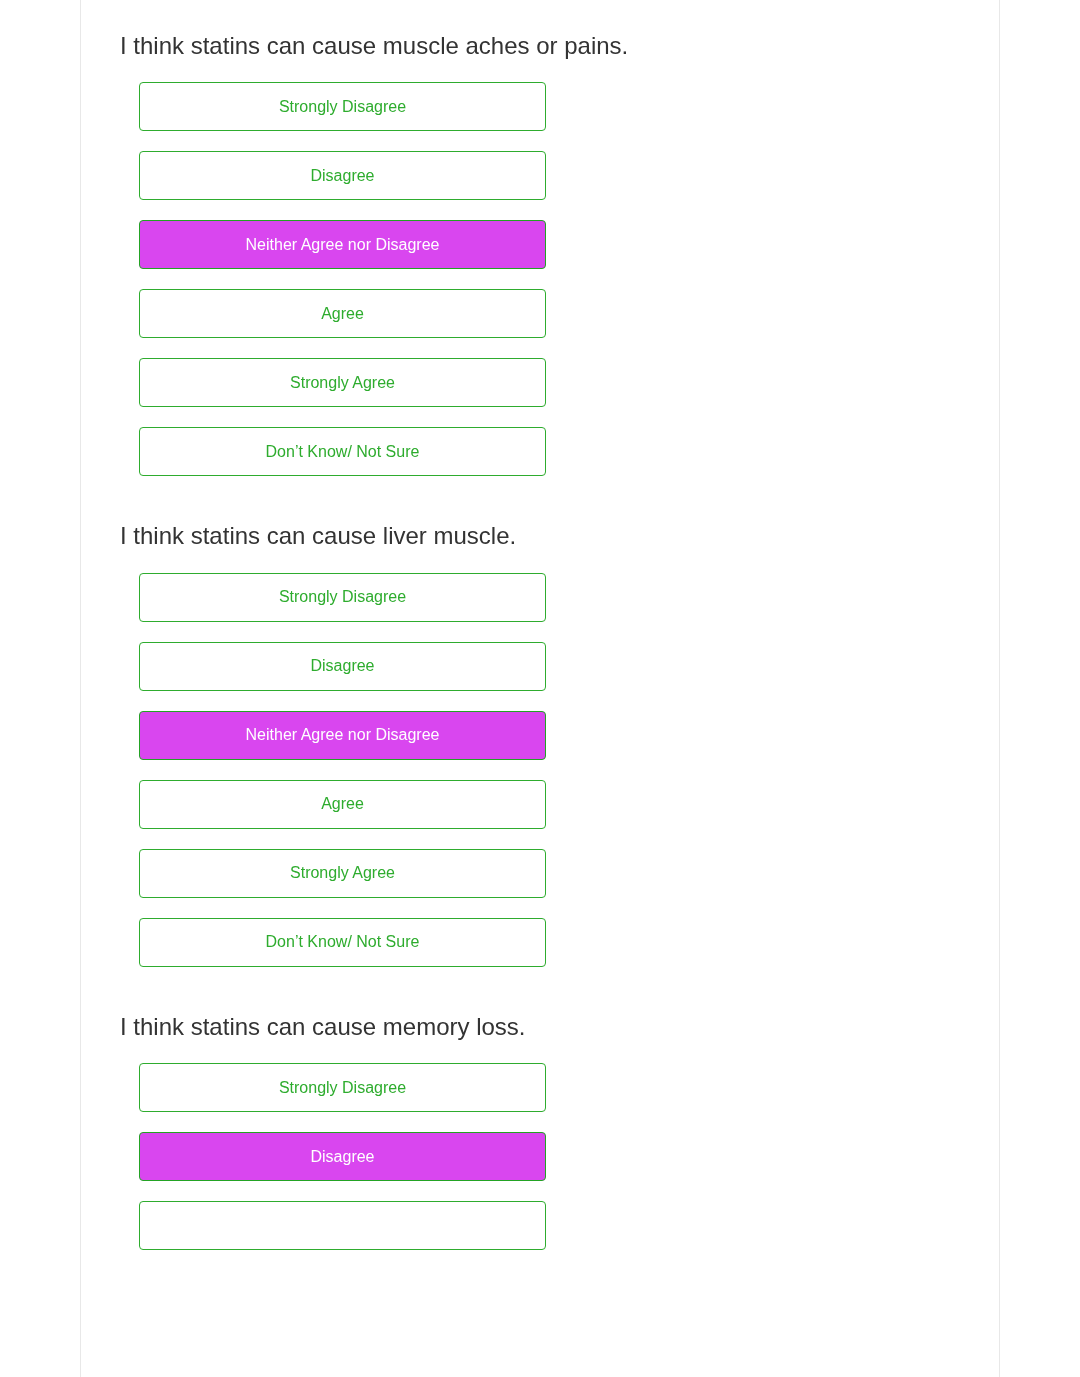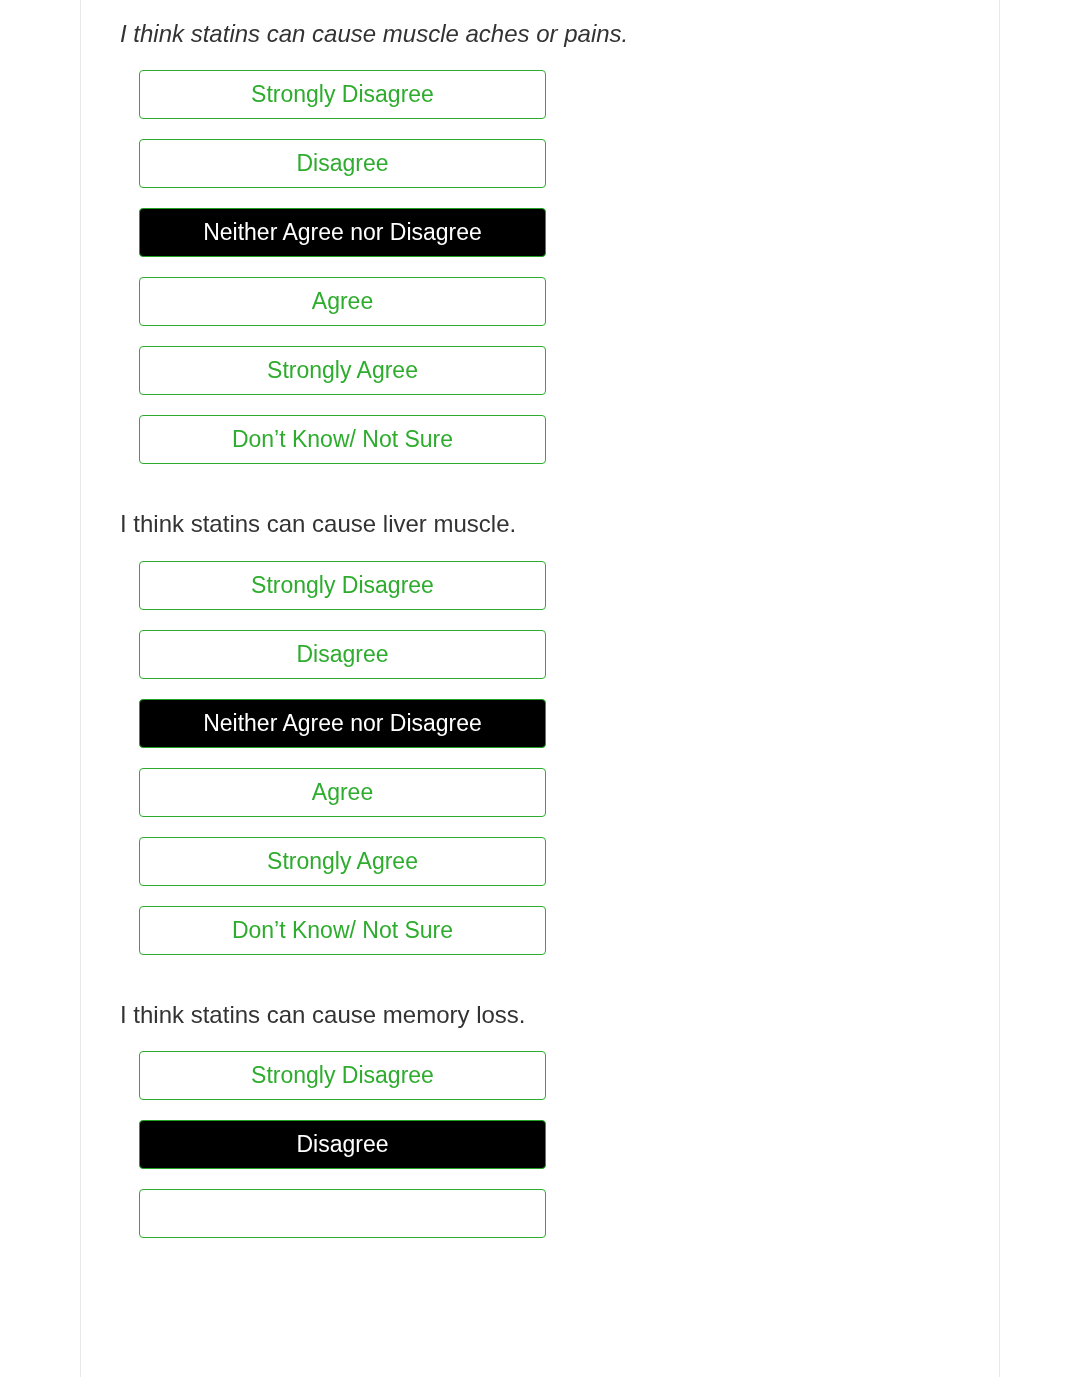--- a/index.html
+++ b/index.html
@@ -44,54 +44,54 @@
     padding: 0 0 0 0;
   }
   .question-text {
     font-size: 24px;
     line-height: 1.35;
     color: #333333;
     font-weight: 400;
     margin: 0;
     padding: 0 0 0 39px;
   }
-  .q1 .question-text { padding-top: 18px; font-style: italic; }
+  .q1 .question-text { padding-top: 30px; }
   .q2 .question-text { padding-top: 44px; }
   .q3 .question-text { padding-top: 44px; }
 
   .options {
     margin: 0;
     padding: 0 0 0 58px;
     list-style: none;
   }
   .option {
     box-sizing: border-box;
     width: 407px;
     height: 49px;
     margin-top: 20px;
     border: 1px solid #2eac2e;
     border-radius: 4px;
     background: #ffffff;
     color: #2eac2e;
-    font-size: 23px;
+    font-size: 16px;
     font-family: "Liberation Sans", sans-serif;
     display: flex;
     align-items: center;
     justify-content: center;
     cursor: pointer;
     text-align: center;
     padding: 0;
     white-space: nowrap;
   }
   .q1 .options { margin-top: 11px; }
   .q2 .options { margin-top: 11px; }
   .q3 .options { margin-top: 11px; }
 
   .option.selected {
-    background: #000000;
+    background: #d946ef;
     border-color: #23a324;
     color: #ffffff;
   }
 </style>
 </head>
 <body>
 
 <div class="page">
   <div class="rule left"></div>
   <div class="rule right"></div>

